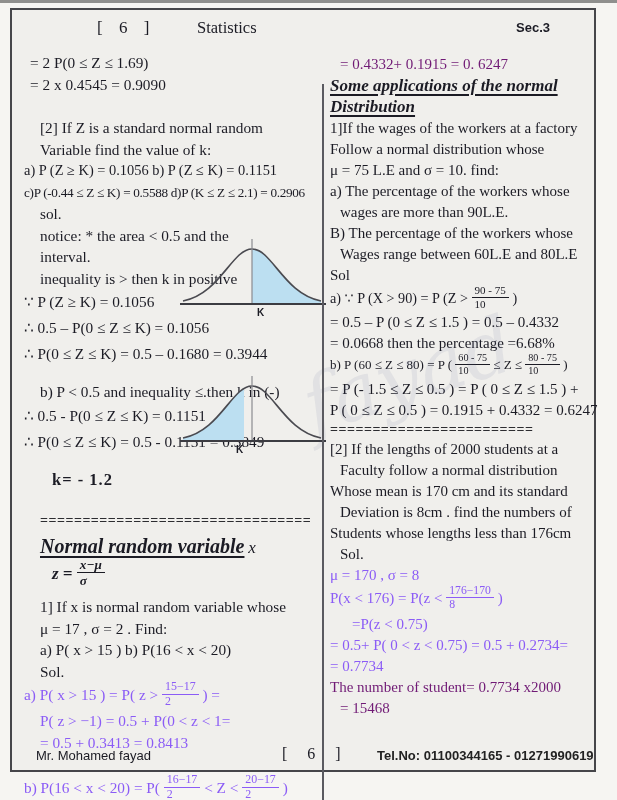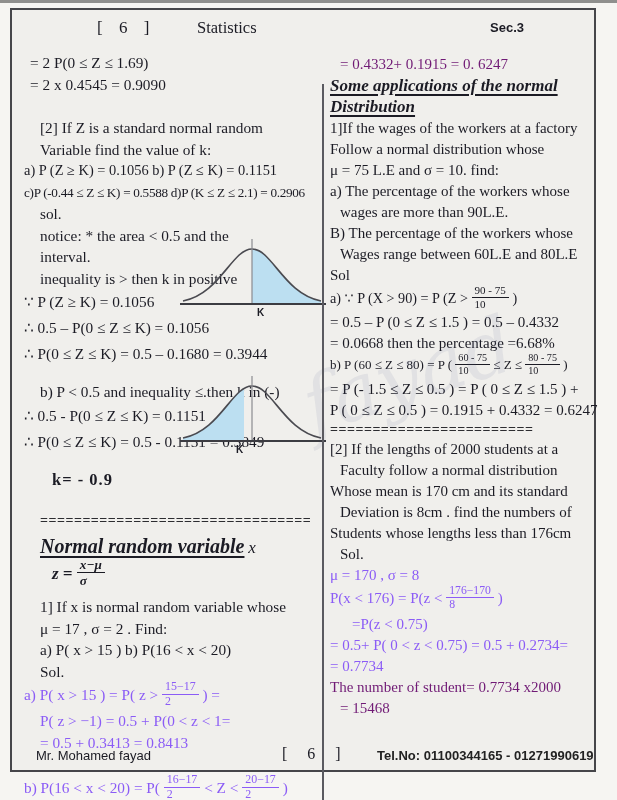--- a/index.html
+++ b/index.html
@@ -15,21 +15,21 @@
     border:2.5px solid #46464a;background:#f0efec;box-sizing:border-box;
   }
   .col-divider{
     position:absolute;left:322px;top:84px;width:1.5px;height:716px;
     background:#5a5a60;z-index:3;
   }
   
   .hdr{position:absolute;left:12px;top:14px;width:582px;height:30px;font-size:16px;}
   .hdr-page{position:absolute;left:85px;top:4px;letter-spacing:6px;font-size:17px;}
   .hdr-title{position:absolute;left:185px;top:4px;font-size:16.5px;}
-  .hdr-sec{position:absolute;left:478px;top:6px;font-family:"Liberation Sans",sans-serif;font-size:13px;font-weight:bold;}
+  .hdr-sec{position:absolute;left:504px;top:6px;font-family:"Liberation Sans",sans-serif;font-size:13px;font-weight:bold;}
   
   .col{position:absolute;box-sizing:border-box;font-size:15.3px;line-height:21.5px;}
   .col-left{left:30px;top:52px;width:288px;}
   .col-right{left:330px;top:54px;width:268px;font-size:15px;line-height:21px;}
   .ln{white-space:nowrap;}
   .blue{color:#701a75;}
   .blue-it{color:#8b5cf6;}
   .sp{line-height:26px;}
   .small{font-size:13.2px;letter-spacing:-0.3px;}
   .bold{font-weight:bold;}
@@ -128,21 +128,21 @@
           </clipPath>
         </defs>
       <path d="M5,64 C42,57 54,12 74,12 C94,12 106,57 143,64 L143,66 L5,66 Z" fill="#bcdff1" clip-path="url(#clipL)"></path>
       <path d="M5,64 C42,57 54,12 74,12 C94,12 106,57 143,64" fill="none" stroke="#4a4a50" stroke-width="1.6"></path>
       <line x1="74" y1="2" x2="74" y2="66" stroke="#8a8a90" stroke-width="1.2"></line>
       <line x1="2" y1="67" x2="148" y2="67" stroke="#3c3c42" stroke-width="2"></line>
       <text x="58" y="79" font-size="10" font-weight="bold" fill="#1b1b24">K</text>
     </svg>
   </div>
 
-  <div class="ln gap-top-md indent2 bold" style="font-size:16.5px;letter-spacing:1px;">k= - 0.9</div>
+  <div class="ln gap-top-md indent2 bold" style="font-size:16.5px;letter-spacing:1px;">k= - 1.2</div>
 
   <div class="ln divider gap-top-lg indent1">================================</div>
 
   <div class="ln gap-top-sm indent1">
     <span class="h-ul">Normal random variable</span>
     <i style="font-size:17px;">x</i>
   </div>
 
   <div class="ln indent2" style="font-size:17px;font-style:italic;font-weight:bold;">
     <span>z =</span>

